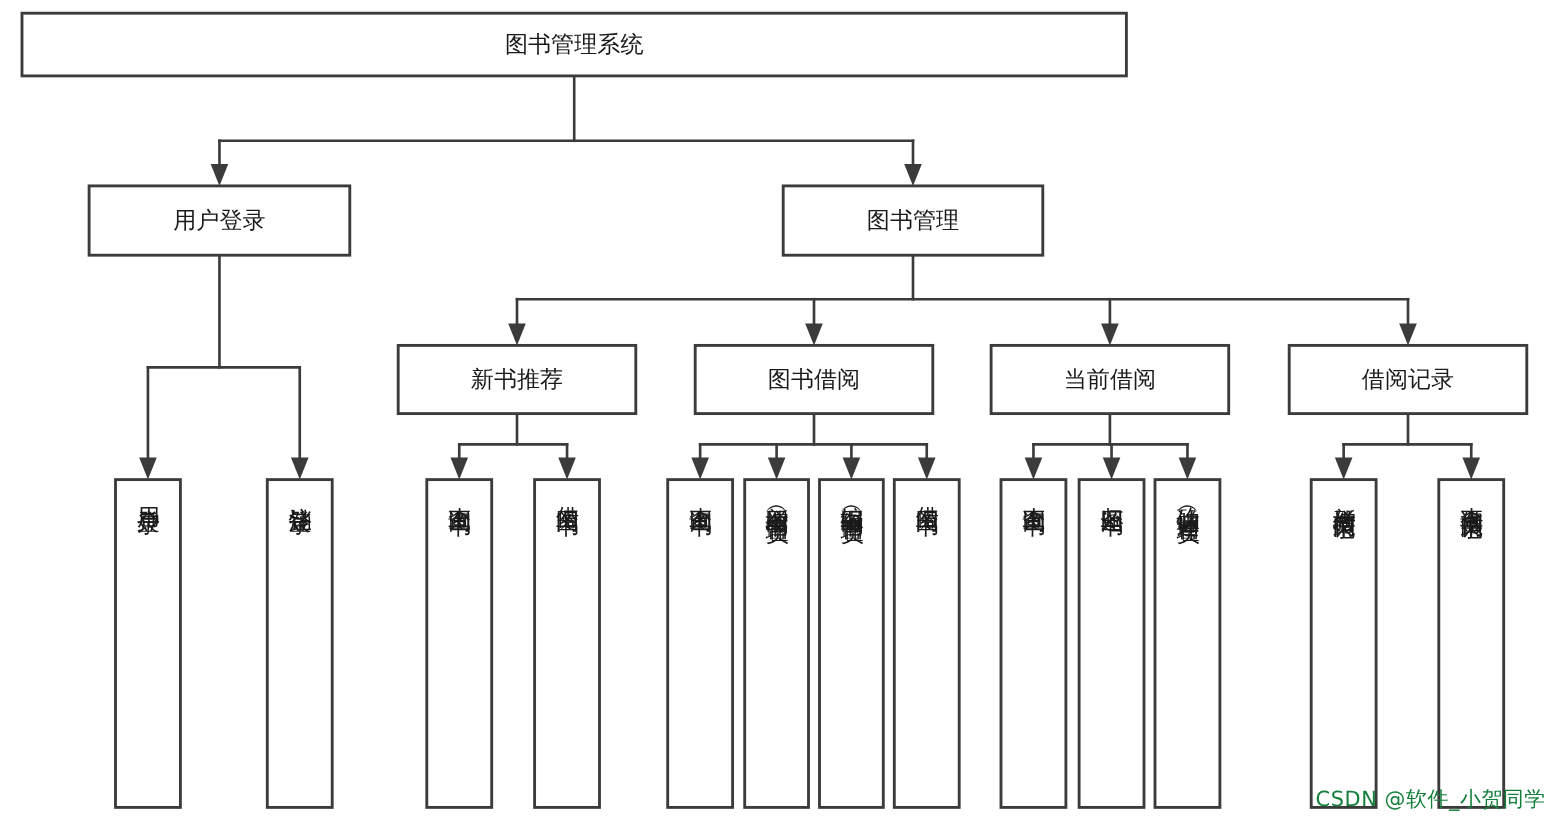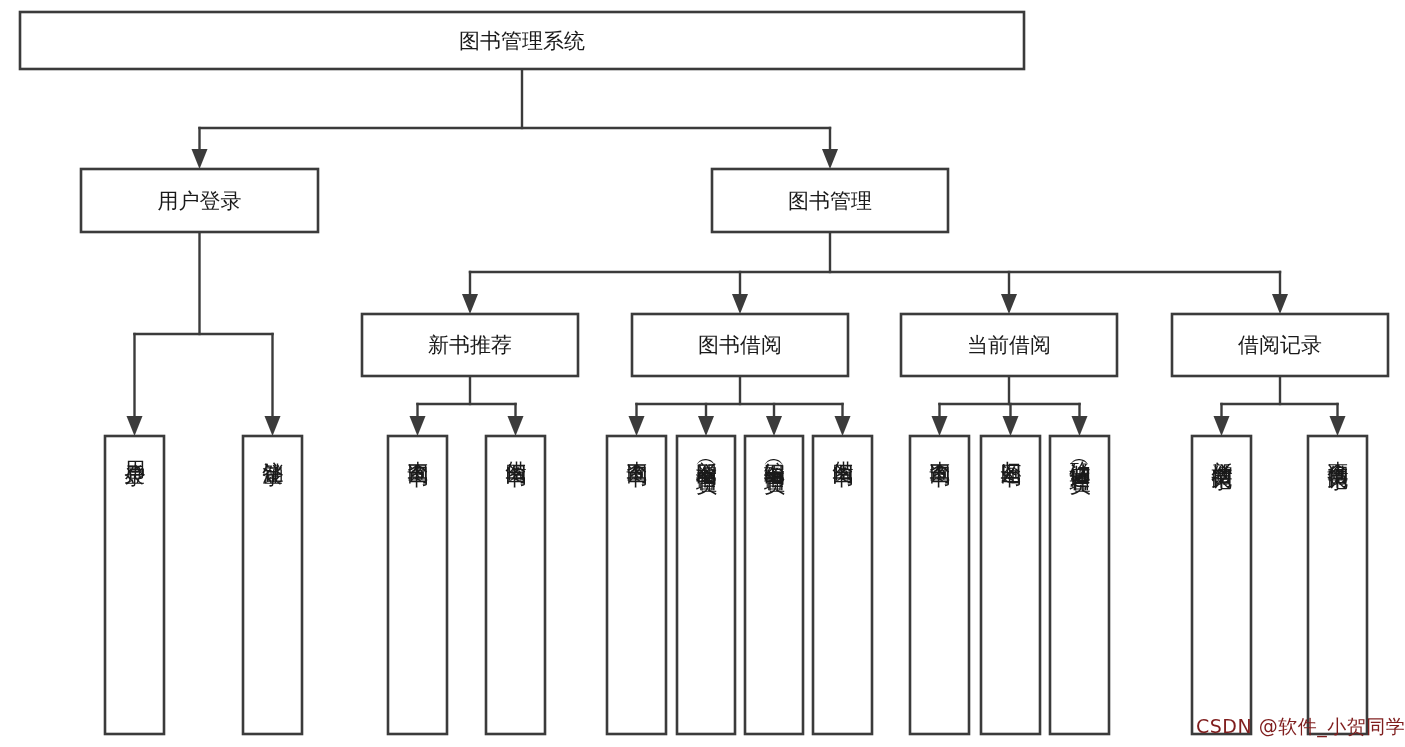--- a/index.html
+++ b/index.html
@@ -60,21 +60,21 @@
     position: absolute;
     display: flex;
     align-items: flex-start;
     justify-content: center;
     pointer-events: none;
   }
   .watermark {
     position: absolute;
     font-family: "DejaVu Sans", "Liberation Sans", sans-serif;
     font-size: 19px;
-    color: #7f1d1d;
+    color: #15803d;
     white-space: nowrap;
     letter-spacing: 0.5px;
   }
 </style>
 </head>
 <body>
 
 <div id="stage">
 
   <svg id="diagram-svg" viewBox="0 0 1405 747" xmlns="http://www.w3.org/2000/svg">

